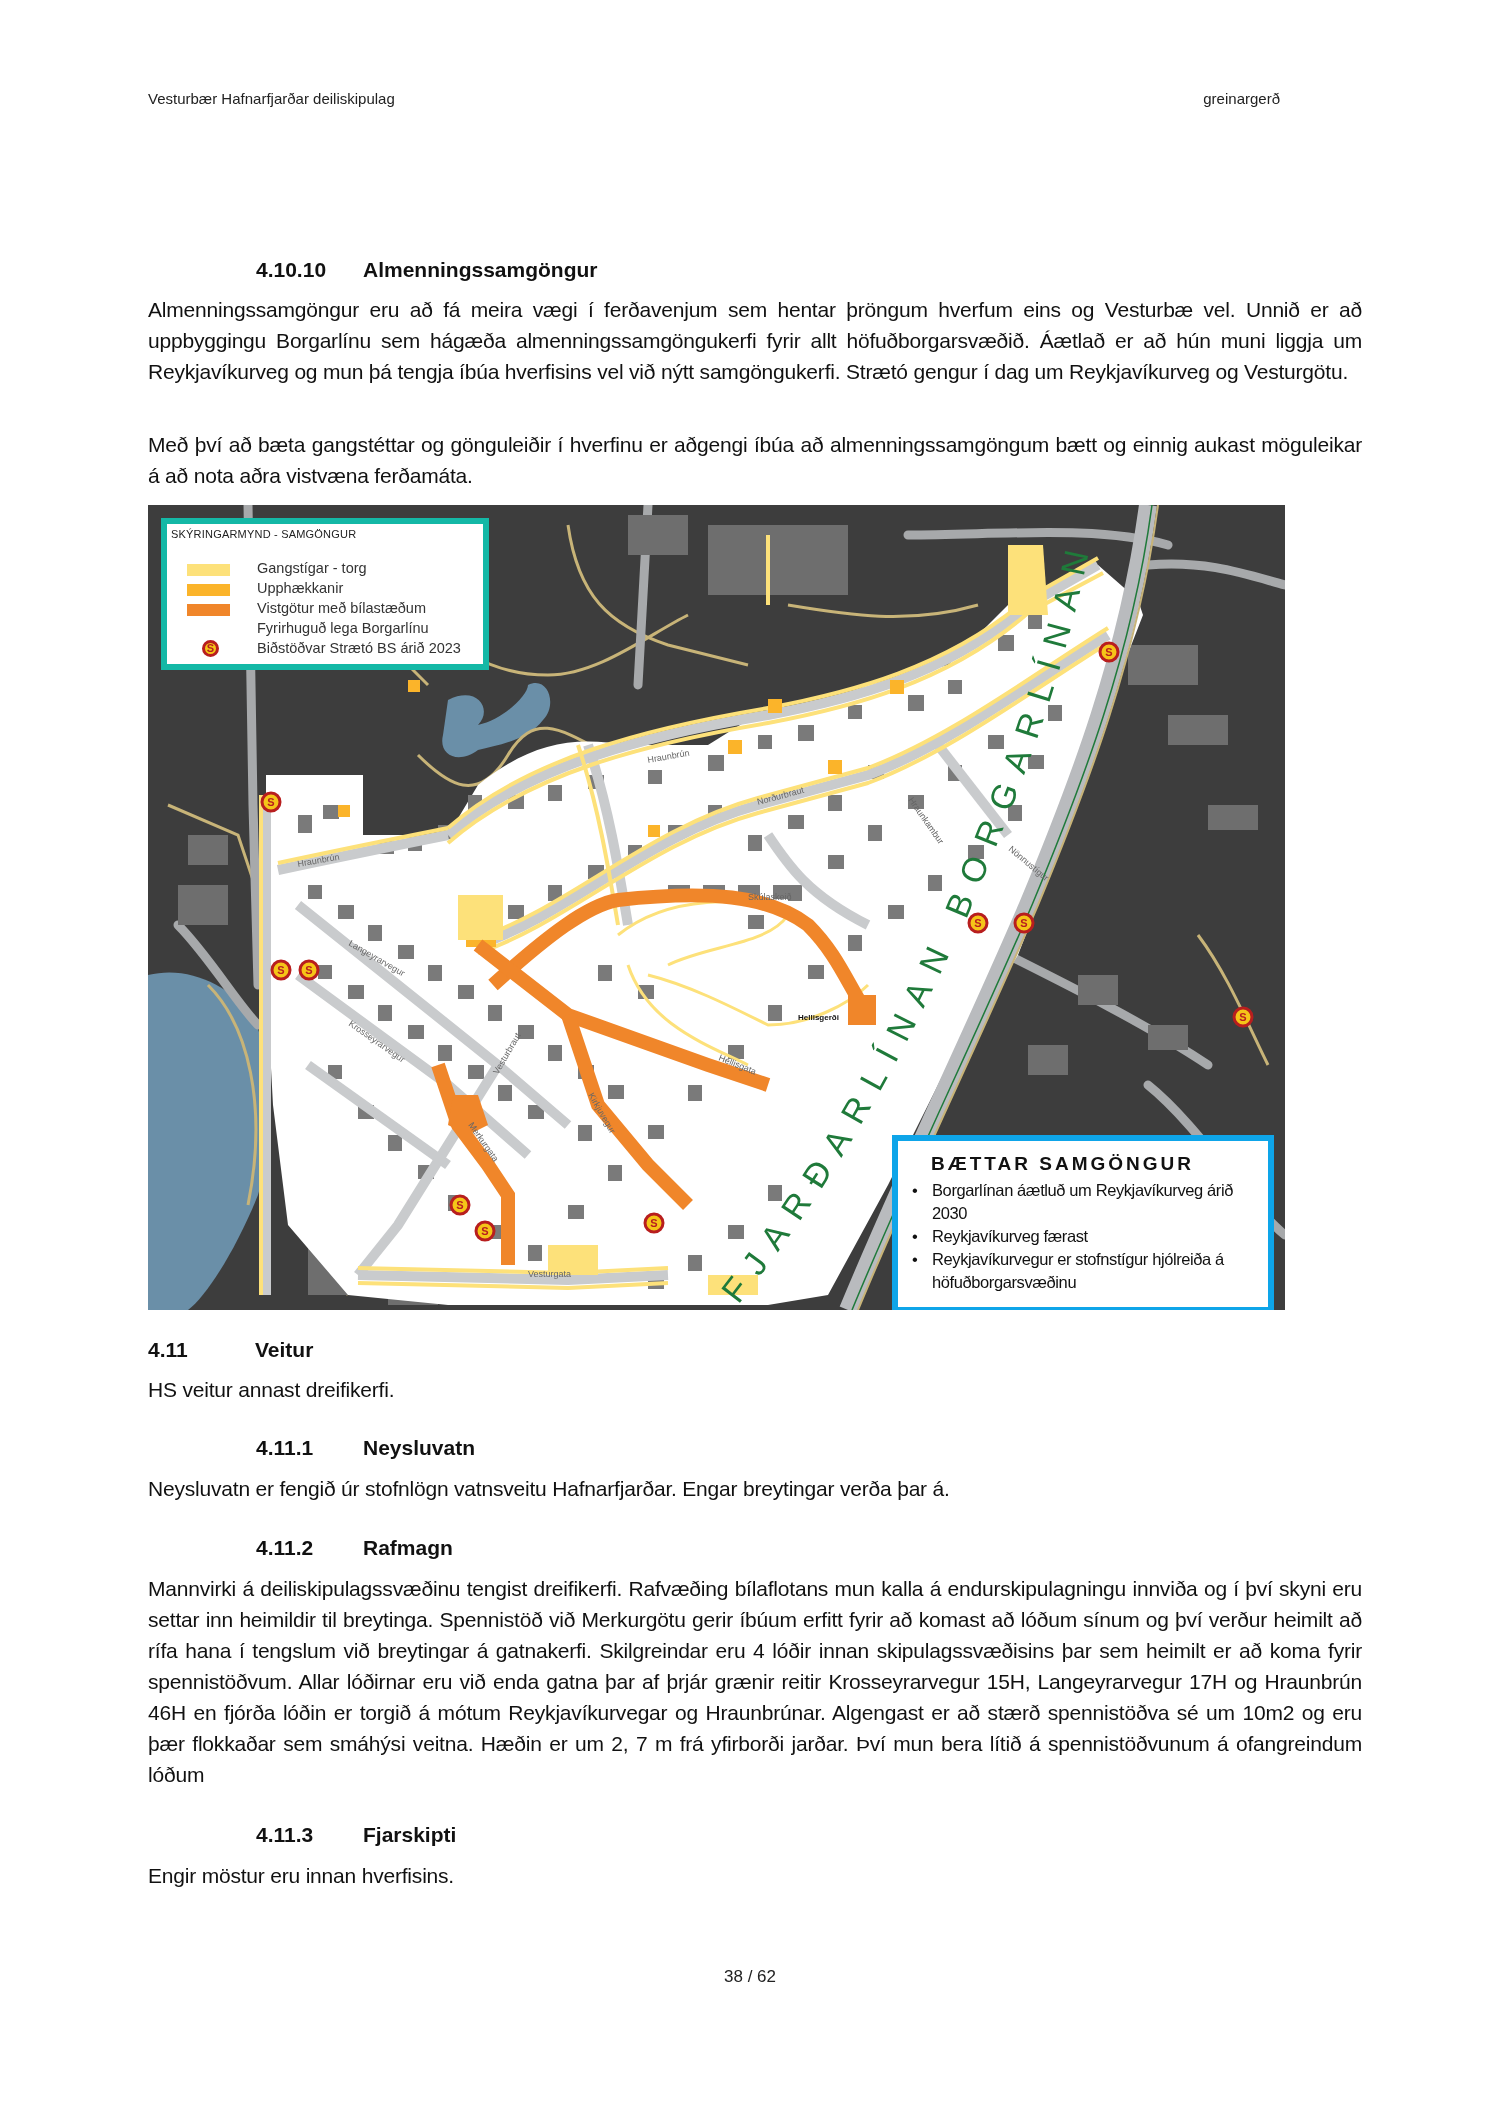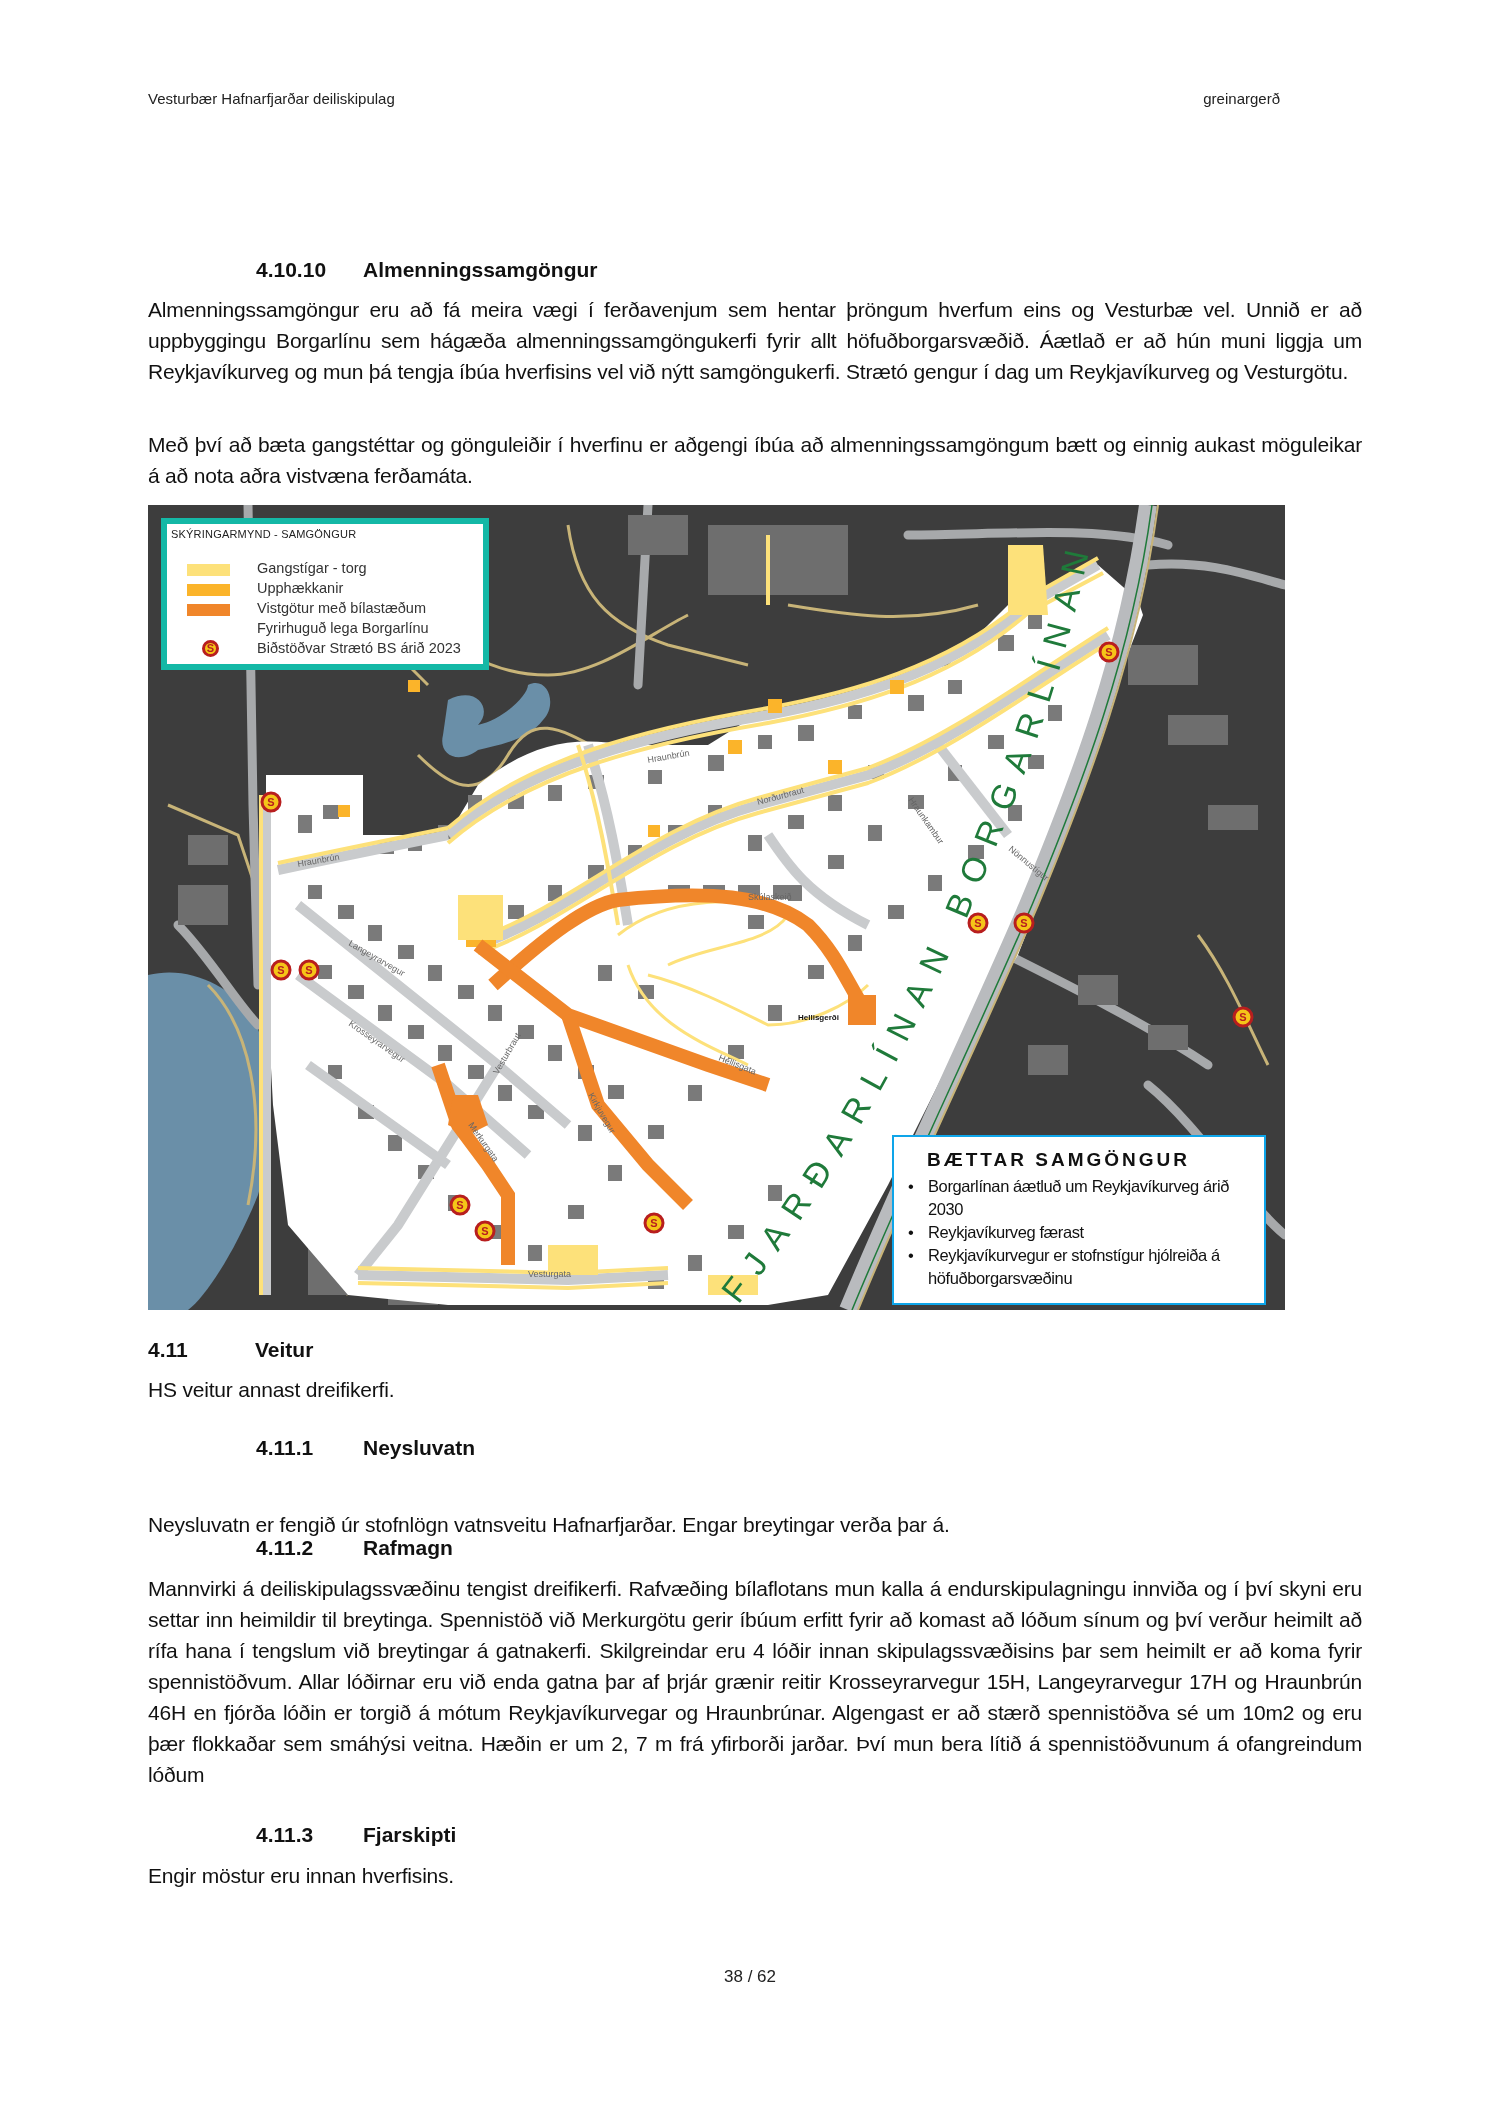--- a/index.html
+++ b/index.html
@@ -14,21 +14,21 @@
   .h2 .num { display:inline-block; width:107px; }
   p.body { position:absolute; left:0; width:1214px; margin:0; font-size:21px; line-height:31px; text-align:justify; letter-spacing:-0.2px; }
   .map-wrap { position:absolute; left:148px; top:505px; width:1137px; height:805px; overflow:hidden; background:#3d3d3d; }
   .map-wrap svg { position:absolute; left:0; top:0; }
   .legend { position:absolute; left:13px; top:13px; width:316px; height:140px; background:#fff; border:6px solid #14b8a6; font-size:14px; color:#333; }
   .legend .title { position:absolute; left:4px; top:4px; font-size:11px; letter-spacing:0.2px; color:#222; }
   .legend .row { position:absolute; left:20px; height:18px; font-size:14.5px; color:#333; }
   .legend .swatch { position:absolute; left:0; top:4px; width:43px; height:12px; }
   .legend .lbl { position:absolute; left:70px; top:0; white-space:nowrap; }
   .legend .s-icon { position:absolute; left:15px; top:0; width:17px; height:17px; border-radius:50%; background:#f5c518; border:3px solid #b81e1e; box-sizing:border-box; color:#b81e1e; font-weight:bold; font-size:11px; line-height:11px; text-align:center; }
-  .info-box { position:absolute; left:744px; top:630px; width:370px; height:166px; background:#fff; border:2px solid #0ea5e9; color:#111; }
+  .info-box { position:absolute; left:744px; top:630px; width:370px; height:166px; background:#fff; border:6px solid #0ea5e9; color:#111; }
   .info-box .title { position:absolute; left:33px; top:12px; font-weight:bold; font-size:19px; letter-spacing:3px; }
   .info-box ul { position:absolute; left:12px; top:38px; margin:0; padding:0; list-style:none; font-size:16.5px; line-height:23px; letter-spacing:-0.4px; }
   .info-box li { position:relative; padding-left:22px; width:330px; }
   .info-box li::before { content:"•"; position:absolute; left:2px; top:0; }
   .page-number { position:absolute; top:1967px; left:0; width:1500px; text-align:center; font-size:17px; color:#222; }
 </style>
 </head>
 <body>
 
 <div class="page-header">
@@ -352,21 +352,21 @@
 
 <div class="content" style="top:0;">
   <div class="h2" style="top:1338px;">
     <span class="num">4.11</span><span>Veitur</span>
   </div>
   <p class="body" style="top:1374px;">HS veitur annast dreifikerfi.</p>
 
   <div class="h3" style="top:1436px;">
     <span class="num">4.11.1</span><span>Neysluvatn</span>
   </div>
-  <p class="body" style="top:1473px;margin-top:36px;">Neysluvatn  er fengið úr stofnlögn vatnsveitu Hafnarfjarðar. Engar breytingar verða þar á.</p>
+  <p class="body" style="top:1473px;">Neysluvatn  er fengið úr stofnlögn vatnsveitu Hafnarfjarðar. Engar breytingar verða þar á.</p>
 
   <div class="h3" style="top:1536px;">
     <span class="num">4.11.2</span><span>Rafmagn</span>
   </div>
   <p class="body" style="top:1573px;">Mannvirki á deiliskipulagssvæðinu tengist dreifikerfi. Rafvæðing bílaflotans mun kalla á endurskipulagningu innviða og í því skyni eru settar inn heimildir til breytinga.  Spennistöð við Merkurgötu gerir íbúum erfitt fyrir að komast að lóðum sínum og því verður heimilt að rífa hana í tengslum við breytingar á gatnakerfi. Skilgreindar eru 4 lóðir innan skipulagssvæðisins þar sem heimilt er að koma fyrir spennistöðvum.  Allar lóðirnar eru við enda gatna þar af þrjár grænir reitir Krosseyrarvegur 15H, Langeyrarvegur 17H og Hraunbrún 46H en fjórða lóðin er torgið á mótum Reykjavíkurvegar og Hraunbrúnar. Algengast er að stærð spennistöðva sé um 10m2 og eru þær flokkaðar sem smáhýsi veitna.  Hæðin er um 2, 7 m frá yfirborði jarðar.  Því mun bera lítið á spennistöðvunum á ofangreindum lóðum</p>
 
   <div class="h3" style="top:1823px;">
     <span class="num">4.11.3</span><span>Fjarskipti</span>
   </div>
   <p class="body" style="top:1860px;">Engir möstur eru innan hverfisins.</p>

